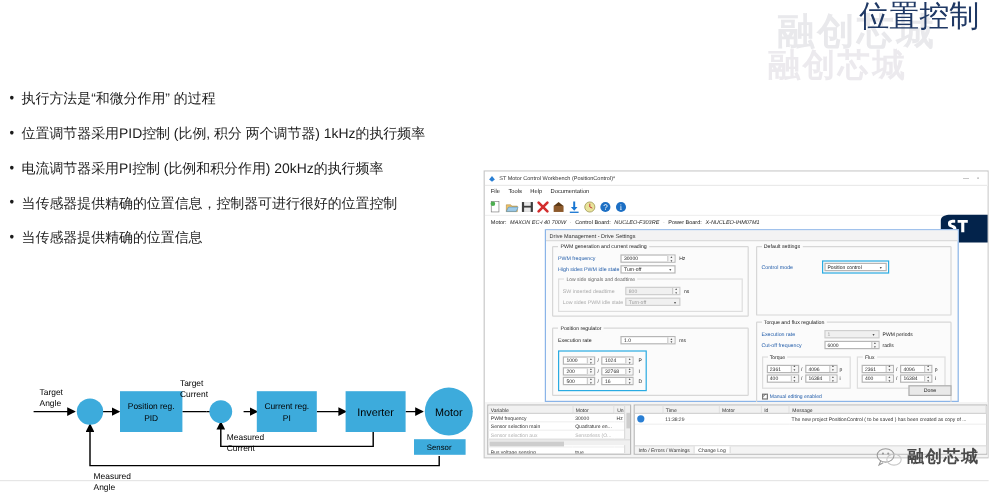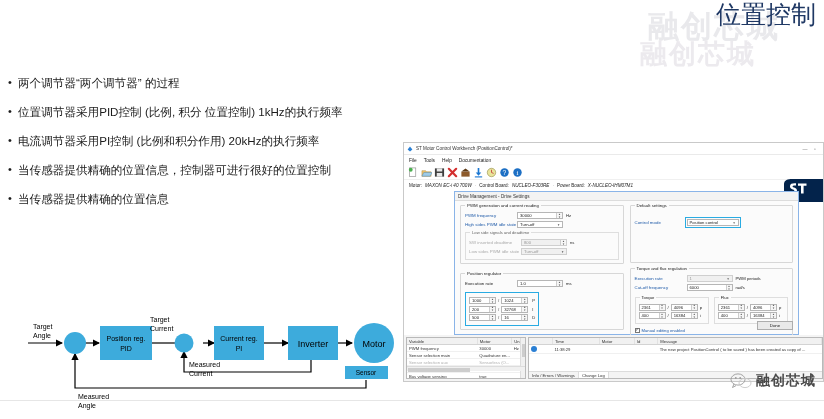--- a/index.html
+++ b/index.html
@@ -158,25 +158,25 @@
 <div class="wm" id="wm-top">融创芯城</div>
 <div class="wm" id="wm-top2">融创芯城</div>
 
 <div id="slide-title">
   <span class="t1">位置控制</span>
 </div>
 
 <div id="bullets">
   <div class="bullet">
     <span class="dot">•</span>
-    <span class="txt">两个调节器“两个调节器” 的过程</span>
+    <span class="txt">执行方法是“和微分作用” 的过程</span>
   </div>
   <div class="bullet">
     <span class="dot">•</span>
-    <span class="txt">位置调节器采用PID控制 (比例, 积分 位置控制) 1kHz的执行频率</span>
+    <span class="txt">位置调节器采用PID控制 (比例, 积分 两个调节器) 1kHz的执行频率</span>
   </div>
   <div class="bullet">
     <span class="dot">•</span>
     <span class="txt">电流调节器采用PI控制 (比例和积分作用) 20kHz的执行频率</span>
   </div>
   <div class="bullet">
     <span class="dot">•</span>
     <span class="txt">当传感器提供精确的位置信息，控制器可进行很好的位置控制</span>
   </div>
   <div class="bullet">

